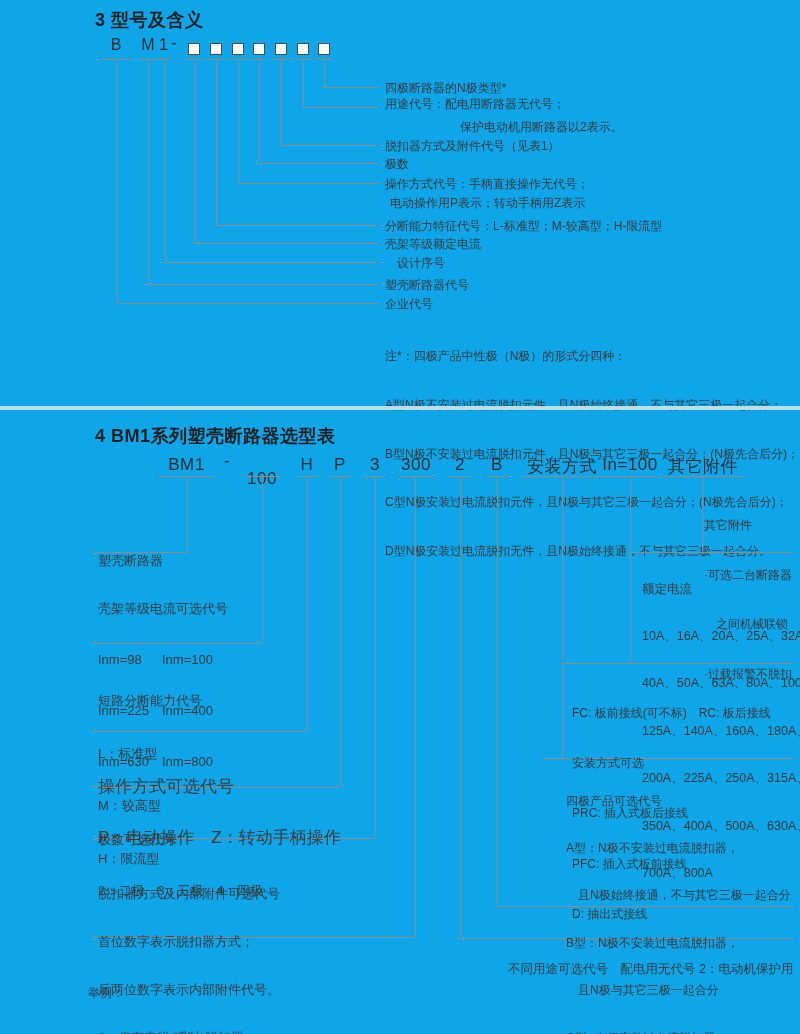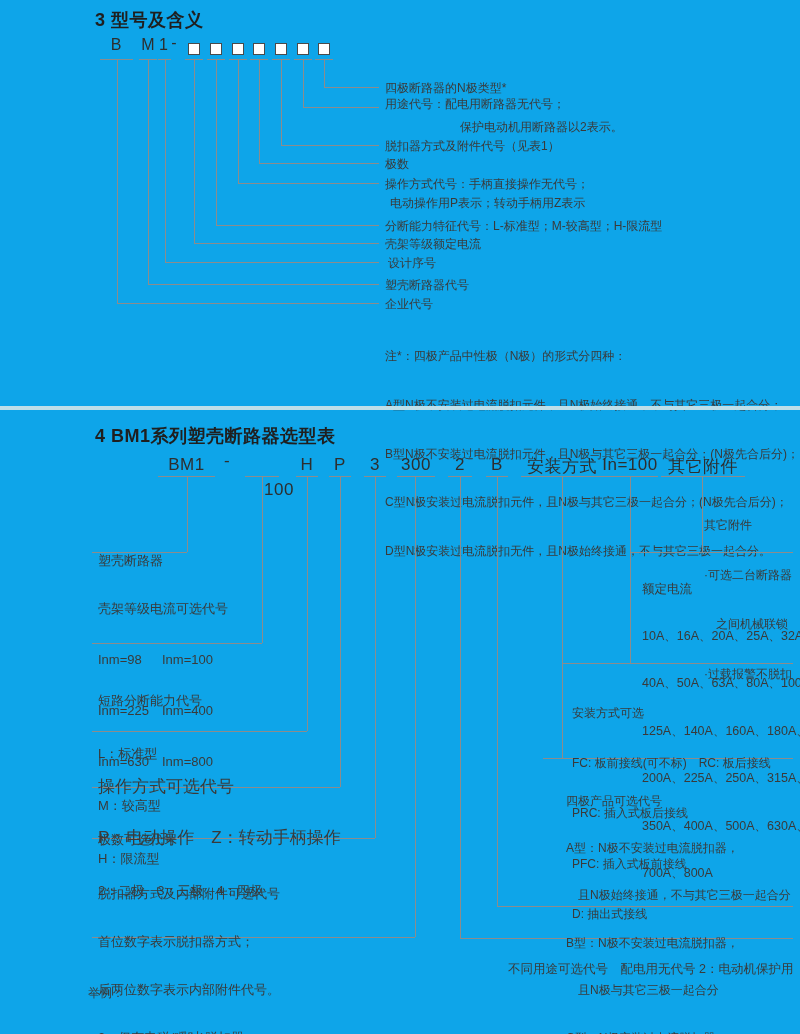--- a/index.html
+++ b/index.html
@@ -63,39 +63,39 @@
 
   <div class="t lbl" style="left:385px;top:80px;">四极断路器的N极类型*</div>
   <div class="t lbl" style="left:385px;top:96px;text-align:center;">用途代号：配电用断路器无代号；</div>
   <div class="t lbl" style="left:460px;top:119px;">保护电动机用断路器以2表示。</div>
   <div class="t lbl" style="left:385px;top:138px;">脱扣器方式及附件代号（见表1）</div>
   <div class="t lbl" style="left:385px;top:156px;">极数</div>
   <div class="t lbl" style="left:385px;top:176px;">操作方式代号：手柄直接操作无代号；</div>
   <div class="t lbl" style="left:385px;top:218px;">分断能力特征代号：L-标准型；M-较高型；H-限流型</div>
   <div class="t lbl" style="left:390px;top:195px;">电动操作用P表示；转动手柄用Z表示</div>
   <div class="t lbl" style="left:385px;top:236px;">壳架等级额定电流</div>
-  <div class="t lbl" style="left:388px;top:255px;">设计序号</div>
+  <div class="t lbl" style="left:397px;top:255px;">设计序号</div>
   <div class="t lbl" style="left:385px;top:277px;">塑壳断路器代号</div>
   <div class="t lbl" style="left:385px;top:296px;">企业代号</div>
 
   <div class="blk" style="left:385px;top:316px;font-size:12px;line-height:16.2px;">
     <div>注*：四极产品中性极（N极）的形式分四种：</div>
     <div>A型N极不安装过电流脱扣元件，且N极始终接通，不与其它三极一起合分；</div>
     <div>B型N极不安装过电流脱扣元件，且N极与其它三极一起合分；(N极先合后分)；</div>
     <div>C型N极安装过电流脱扣元件，且N极与其它三极一起合分；(N极先合后分)；</div>
     <div>D型N极安装过电流脱扣无件，且N极始终接通，不与其它三极一起合分。</div>
   </div>
 
   <div class="divider" style="top:406px;background:#bedfe9;"></div>
 
   <div class="t hd" style="left:95px;top:424px;">4 BM1系列塑壳断路器选型表</div>
 
   <div class="mp" style="left:158px;top:455px;width:57px;">BM1</div>
   <div class="mp" style="left:220px;top:451px;width:14px;">-</div>
-  <div class="mp" style="left:245px;top:480px;width:34px;margin-left:17px;">100</div>
+  <div class="mp" style="left:245px;top:469px;width:34px;">100</div>
   <div class="mp" style="left:296px;top:455px;width:22px;">H</div>
   <div class="mp" style="left:329px;top:455px;width:22px;">P</div>
   <div class="mp" style="left:364px;top:455px;width:22px;">3</div>
   <div class="mp" style="left:397px;top:455px;width:38px;">300</div>
   <div class="mp" style="left:448px;top:455px;width:24px;">2</div>
   <div class="mp" style="left:486px;top:455px;width:22px;">B</div>
   <div class="mp" style="left:521px;top:455px;width:82px;">安装方式</div>
   <div class="mp" style="left:602px;top:455px;width:56px;">In=100</div>
   <div class="mp" style="left:661px;top:455px;width:84px;">其它附件</div>
 
@@ -182,22 +182,22 @@
     <div>额定电流</div>
     <div>10A、16A、20A、25A、32A、</div>
     <div>40A、50A、63A、80A、100A、</div>
     <div>125A、140A、160A、180A、</div>
     <div>200A、225A、250A、315A、</div>
     <div>350A、400A、500A、630A、</div>
     <div>700A、800A</div>
   </div>
 
   <div class="blk" style="left:572px;top:671px;font-size:12px;line-height:16.8px;">
+    <div>FC: 板前接线(可不标)　RC: 板后接线</div>
     <div>安装方式可选</div>
-    <div>FC: 板前接线(可不标)　RC: 板后接线</div>
     <div>PRC: 插入式板后接线</div>
     <div>PFC: 插入式板前接线</div>
     <div>D: 抽出式接线</div>
   </div>
 
   <div class="blk" style="left:566px;top:762px;font-size:12px;line-height:15.8px;">
     <div>四极产品可选代号</div>
     <div>A型：N极不安装过电流脱扣器，</div>
     <div class="ind">且N极始终接通，不与其它三极一起合分</div>
     <div>B型：N极不安装过电流脱扣器，</div>

